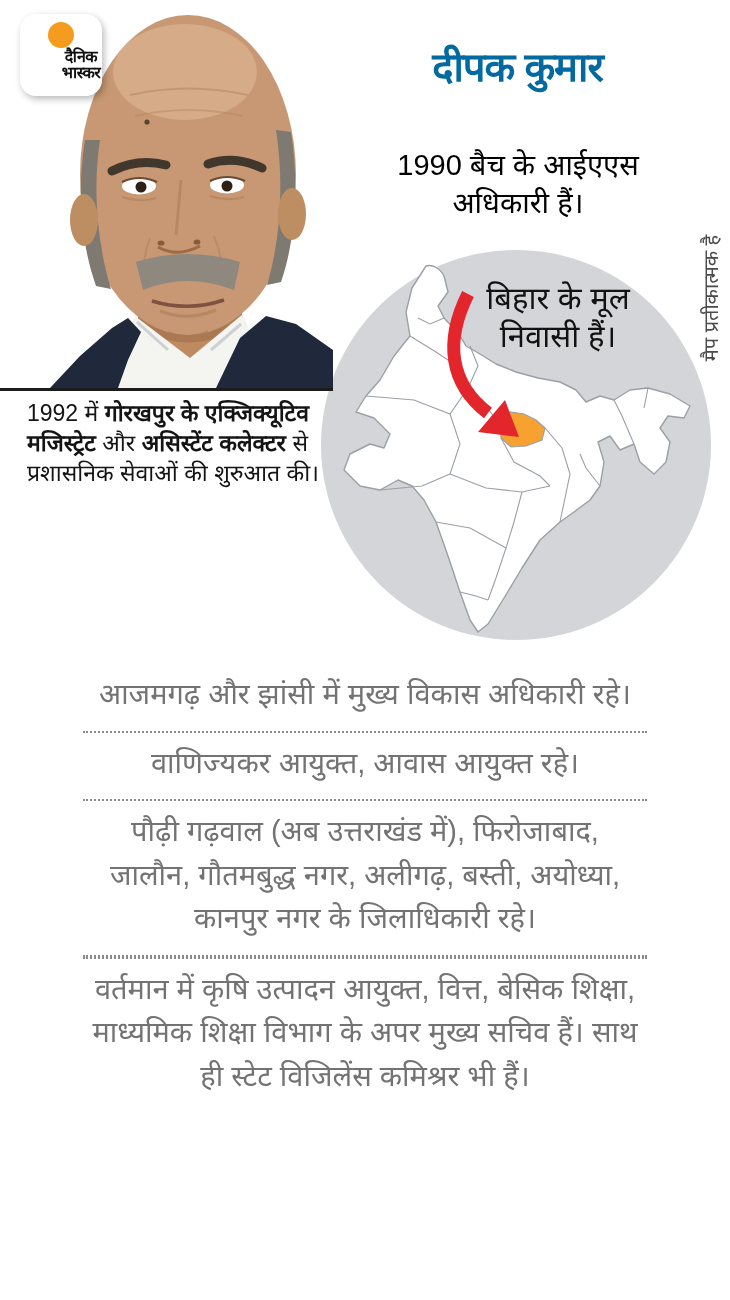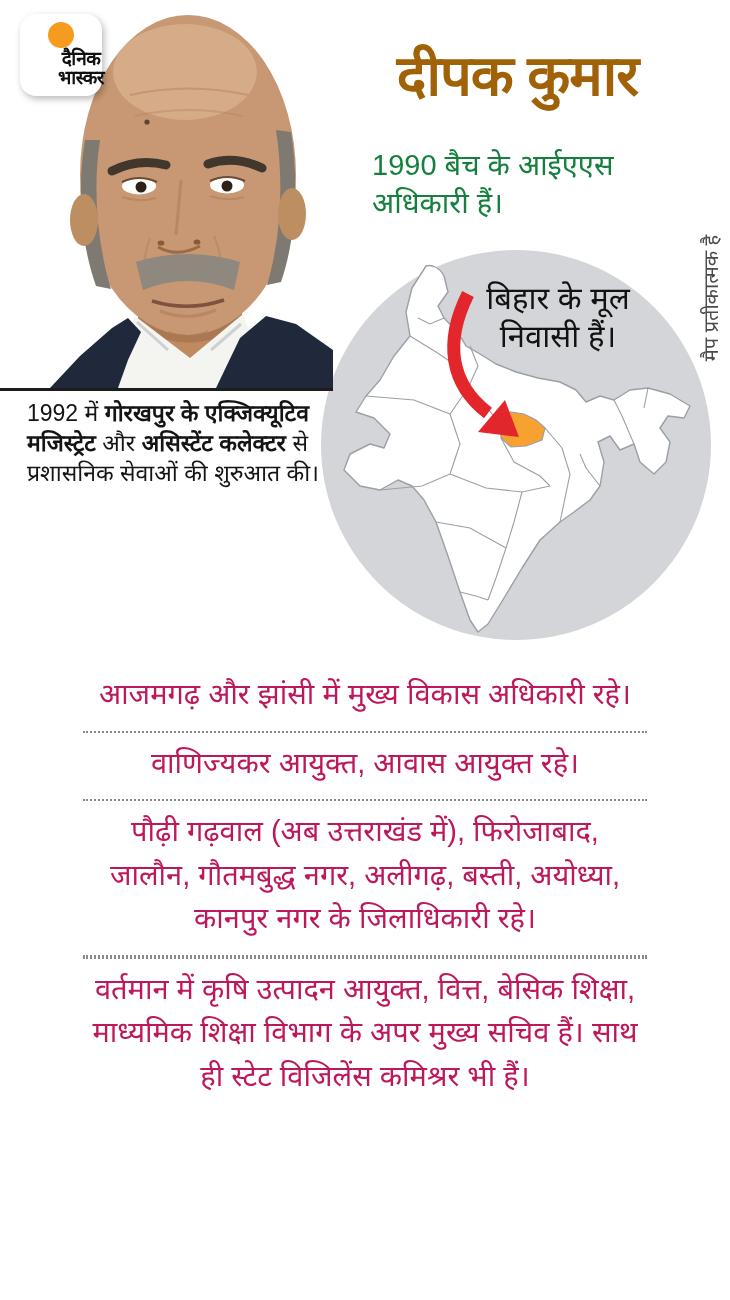--- a/index.html
+++ b/index.html
@@ -11,46 +11,46 @@
   .photo { position:absolute; left:0; top:0; width:333px; height:391px;
            background:#ffffff; border-bottom:3px solid #1c1c1c; z-index:2; }
   .photo svg { display:block; }
 
   
   .logo { position:absolute; left:20px; top:14px; width:82px; height:82px;
           background:#ffffff; border-radius:16px; z-index:4;
           box-shadow:2px 3px 7px rgba(0,0,0,.28);
           display:flex; flex-direction:column; align-items:center; justify-content:flex-start;
           padding-top:7px; }
-  .logo-text { font-weight:800; font-size:19px; line-height:1.0; text-align:center; color:#111; letter-spacing:-0.5px;margin-left:40px; }
+  .logo-text { font-weight:800; font-size:16px; line-height:1.0; text-align:center; color:#111; letter-spacing:-0.5px;margin-left:40px; }
 
   
   .title { position:absolute; left:330px; top:44px; width:375px; text-align:center;
-           font-size:56px; font-weight:900; letter-spacing:-1px; line-height:1.15; color:#a16207; }
-  .subtitle { position:absolute; left:372px; top:146px; width:292px; text-align:left;
-              font-size:29px; line-height:1.32; color:#15803d; }
+           font-size:40px; font-weight:900; letter-spacing:-1px; line-height:1.15; color:#0369a1; }
+  .subtitle { position:absolute; left:372px; top:146px; width:292px; text-align:center;
+              font-size:29px; line-height:1.32; color:#000000; }
 
   
   .map-svg { position:absolute; left:318px; top:248px; width:396px; height:396px; z-index:1; }
   .callout { position:absolute; left:452px; top:280px; width:212px; text-align:center;
              font-size:31px; line-height:1.22; color:#121212; z-index:3; }
   .callout .b { font-weight:400; }
   .disclaimer { position:absolute; left:710px; top:298px;
                 transform:translate(-50%,-50%) rotate(-90deg);
                 white-space:nowrap; font-size:20px; color:#4a4a4a; z-index:3; }
 
   
   .intro { position:absolute; left:27px; top:399px; width:310px;
            font-size:23px; line-height:1.3; color:#141414; }
   .intro .b { font-weight:800; }
 
   
   .career { position:absolute; left:83px; top:664px; width:564px; z-index:1; }
   .career-item .career-text { font-size:29px; line-height:1.5; text-align:center;
-                              color:#be185d; margin:9px 4px 14px; }
+                              color:#737373; margin:9px 4px 14px; }
   .career-item .sep { border-top:2px dotted #8a8a8a; height:0; }
   .career-item:last-child .sep { display:none; }
 </style>
 </head>
 <body>
 
 <div class="page">
 
   <div class="photo">
     <svg width="333" height="388" viewBox="0 0 333 388">

